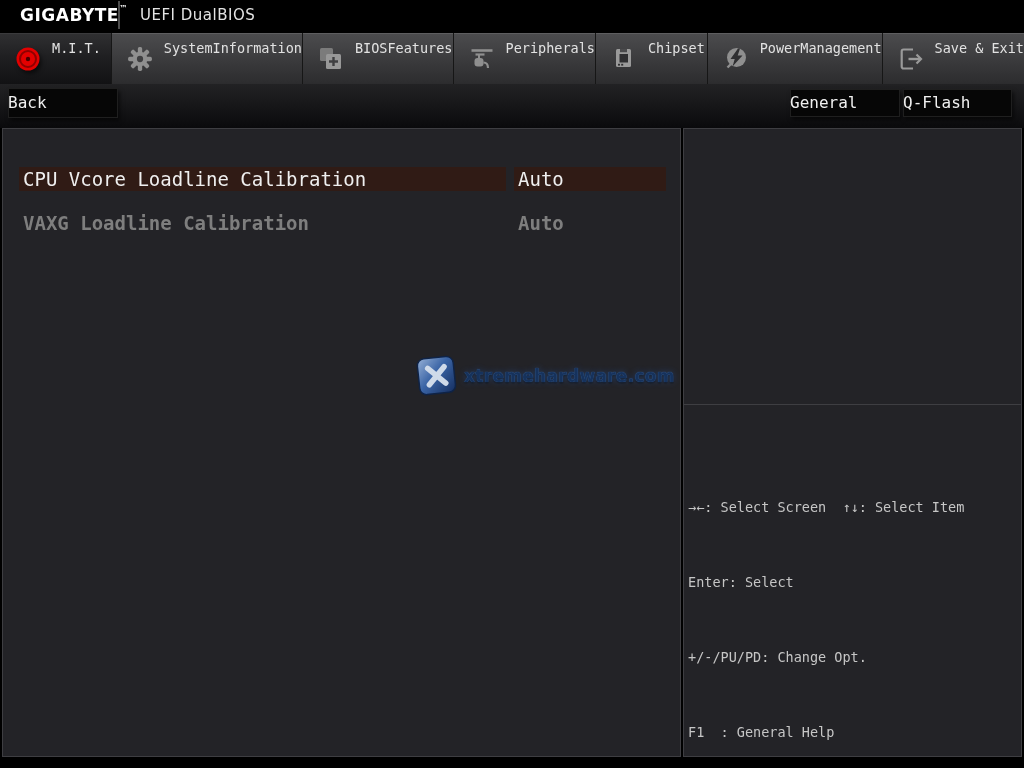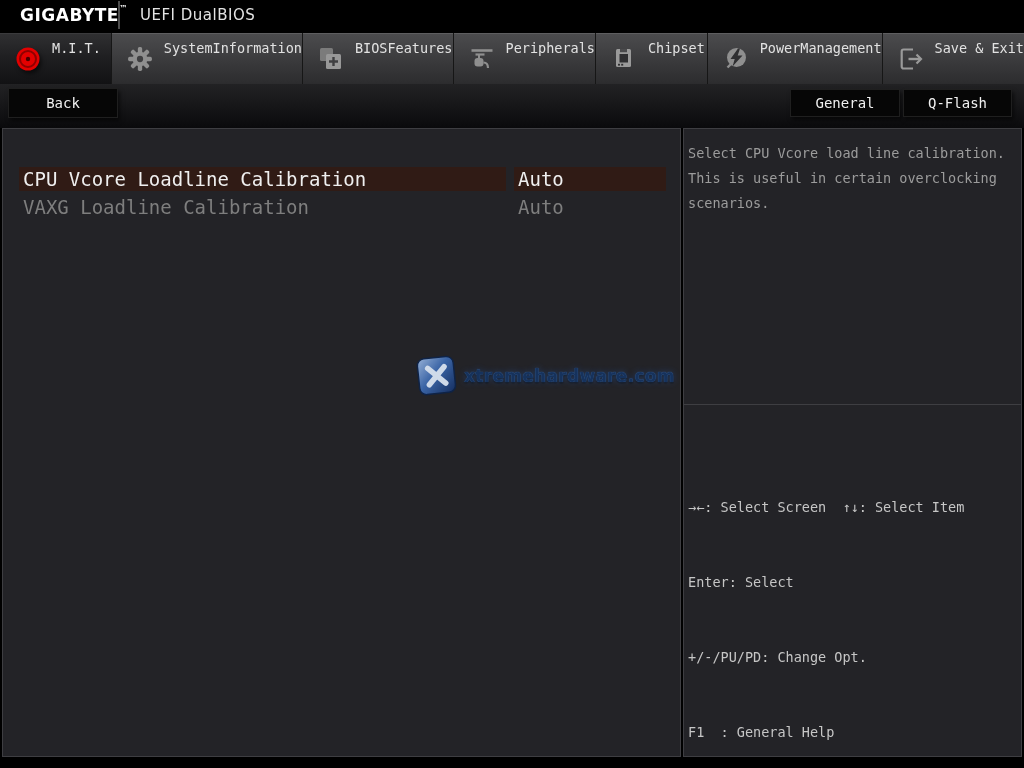--- a/index.html
+++ b/index.html
@@ -25,37 +25,37 @@
   .tab:first-child{border-left:none;}
   .tab.active{background:linear-gradient(180deg,#303032 0%,#202022 45%,#121214 100%);
               box-shadow:inset 0 1px 0 #3a3a3c;}
   .tab-icon{width:26px;height:26px;flex:0 0 auto;}
   .tab.active .tab-icon{filter:drop-shadow(2px 3px 2px rgba(0,0,0,.55));}
   .tab-label{height:36px;display:flex;justify-content:flex-end;
              font-size:13.5px;line-height:17px;color:#e2e2e2;padding-bottom:1px;white-space:pre;}
   
   .toolbar{position:absolute;left:0;top:84px;width:1024px;height:44px;
            background:linear-gradient(180deg,#222224 0%,#151517 55%,#0a0a0c 100%);}
-  .btn{position:absolute;background:#060606;color:#f0f0f0;font-size:14px;text-align:center;
+  .btn{position:absolute;background:#060606;color:#f0f0f0;font-size:16px;text-align:left;
        cursor:pointer;box-shadow:inset 0 0 0 1px #1f1f1f,2px 3px 4px rgba(0,0,0,.55);}
   .back-btn{left:8px;top:4px;width:110px;height:30px;line-height:30px;}
   .lang-btn{left:790px;top:5px;width:110px;height:28px;line-height:28px;}
   .qflash-btn{left:903px;top:5px;width:109px;height:28px;line-height:28px;}
   
   .main-panel{position:absolute;left:2px;top:128px;width:679px;height:629px;
               background:#232327;border:1px solid #3e3e42;box-sizing:border-box;}
   .side-panel{position:absolute;left:683px;top:128px;width:339px;height:629px;
               background:#232327;border:1px solid #3e3e42;box-sizing:border-box;}
   
   .setting-label,.setting-value{position:absolute;height:24px;line-height:24px;
               font-size:19px;color:#7e7e7e;white-space:pre;cursor:pointer;box-sizing:border-box;}
   .setting-label{left:16px;width:487px;padding-left:4px;}
   .setting-value{left:511px;width:152px;padding-left:4px;}
   .row1 .setting-label,.row1 .setting-value{top:38px;background:#301b15;color:#efefef;}
-  .row2 .setting-label,.row2 .setting-value{top:66px;}
+  .row2 .setting-label,.row2 .setting-value{top:82px;font-weight:bold;}
   
   .watermark{position:absolute;left:417px;top:356px;display:flex;align-items:center;gap:7px;opacity:.95;}
   .watermark svg{transform:rotate(-6deg);}
   .watermark-text{font-family:"DejaVu Sans",sans-serif;font-weight:bold;font-size:17px;
        letter-spacing:.3px;color:#16335f;
        text-shadow:0 0 1px #4a7ec0,0 0 7px rgba(45,95,175,.55),0 1px 2px rgba(0,0,0,.9);}
   
   .help-text{position:absolute;left:4px;top:12px;width:330px;font-size:13.5px;
              line-height:25px;color:#9c9c9c;}
   .side-divider{position:absolute;left:0;top:275px;width:337px;height:1px;background:#3e3e42;}
@@ -180,21 +180,20 @@
     <div class="setting-label">CPU Vcore Loadline Calibration</div>
     <div class="setting-value">Auto</div>
   </div>
   <div class="row2">
     <div class="setting-label">VAXG Loadline Calibration</div>
     <div class="setting-value">Auto</div>
   </div>
 </div>
 
 <div class="side-panel">
-  <div class="help-text">Select CPU Vcore load line calibration. This is useful in certain overclocking scenarios.</div>
   <div class="side-divider"></div>
   <div class="legend">
     <div>→←: Select Screen  ↑↓: Select Item</div>
     <div>Enter: Select</div>
     <div>+/-/PU/PD: Change Opt.</div>
     <div>F1  : General Help</div>
     
     
     
     

